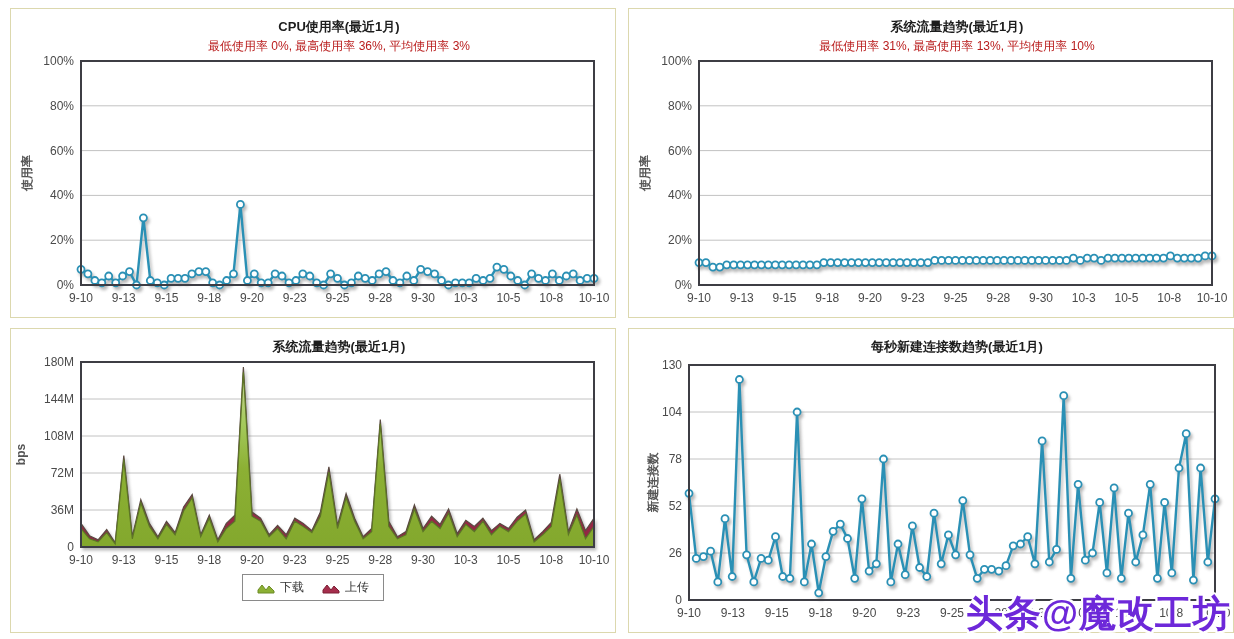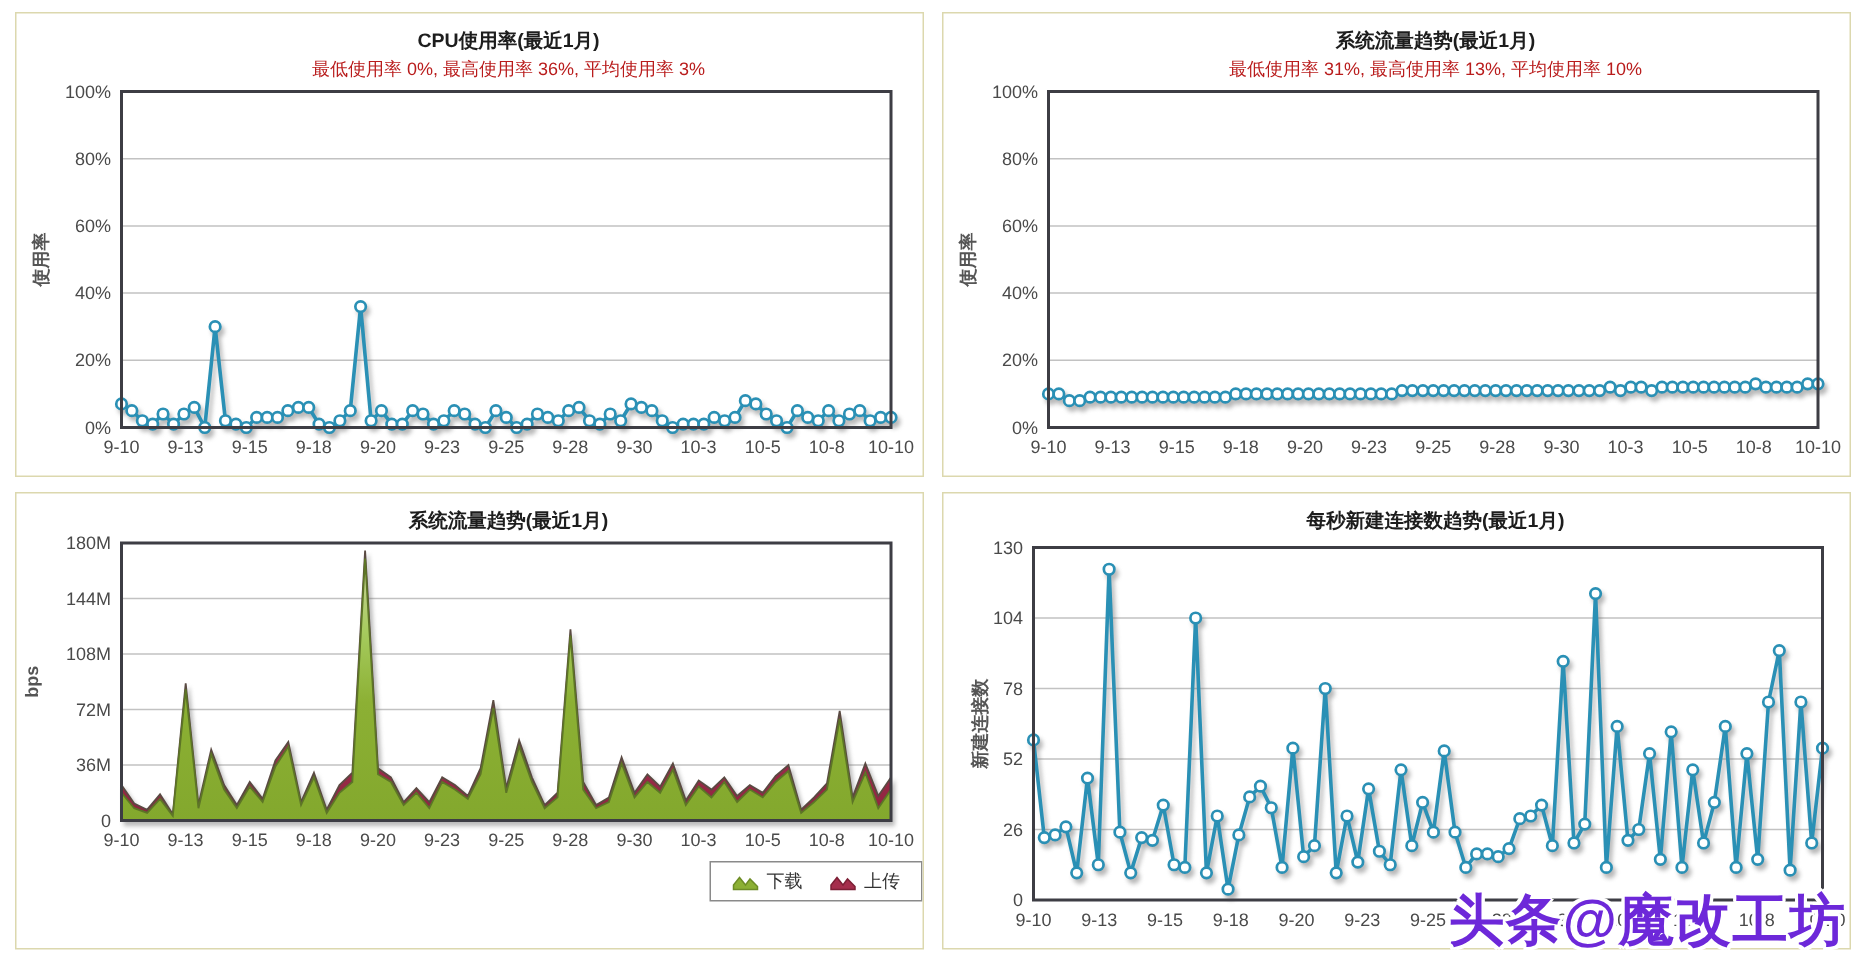--- a/index.html
+++ b/index.html
@@ -12,21 +12,21 @@
   .chart-title { margin-top:8px; padding-left:52px; text-align:center; font-size:13px;
                  font-weight:bold; color:#1d1d1d; line-height:20px; }
   .chart-subtitle { padding-left:52px; text-align:center; font-size:12px; color:#b91c1c;
                     line-height:18px; }
   svg.plot { display:block; }
   .tick { font-size:12px; fill:#4a4a4a; }
   .ytitle { font-size:12px; font-weight:bold; fill:#555; }
   .grid-line { stroke:#c2c2c2; stroke-width:1; }
   .plot-border { fill:none; stroke:#3d3d44; stroke-width:2; }
   .shadowed { filter:drop-shadow(2px 3px 1.5px rgba(100,100,100,0.45)); }
-  .legend { display:flex; justify-content:flex-end; margin-top:3px; }
+  .legend { display:flex; justify-content:center; margin-top:3px; }
   .legend-box { display:inline-flex; align-items:center; gap:18px; border:1px solid #8a8a8a;
                 background:#fff; padding:4px 14px; }
   .legend-item { display:inline-flex; align-items:center; gap:5px; font-size:12px; color:#333; }
   .legend-glyph { display:inline-block; }
   .watermark { position:absolute; right:3px; bottom:0px; font-size:37px; font-weight:bold;
                color:#6d28d9; letter-spacing:1px; white-space:nowrap;
                text-shadow:-2px -2px 0 #fff, 2px -2px 0 #fff, -2px 2px 0 #fff, 2px 2px 0 #fff,
                            0 -2px 0 #fff, 0 2px 0 #fff, -2px 0 0 #fff, 2px 0 0 #fff; }
 </style>
 </head>

